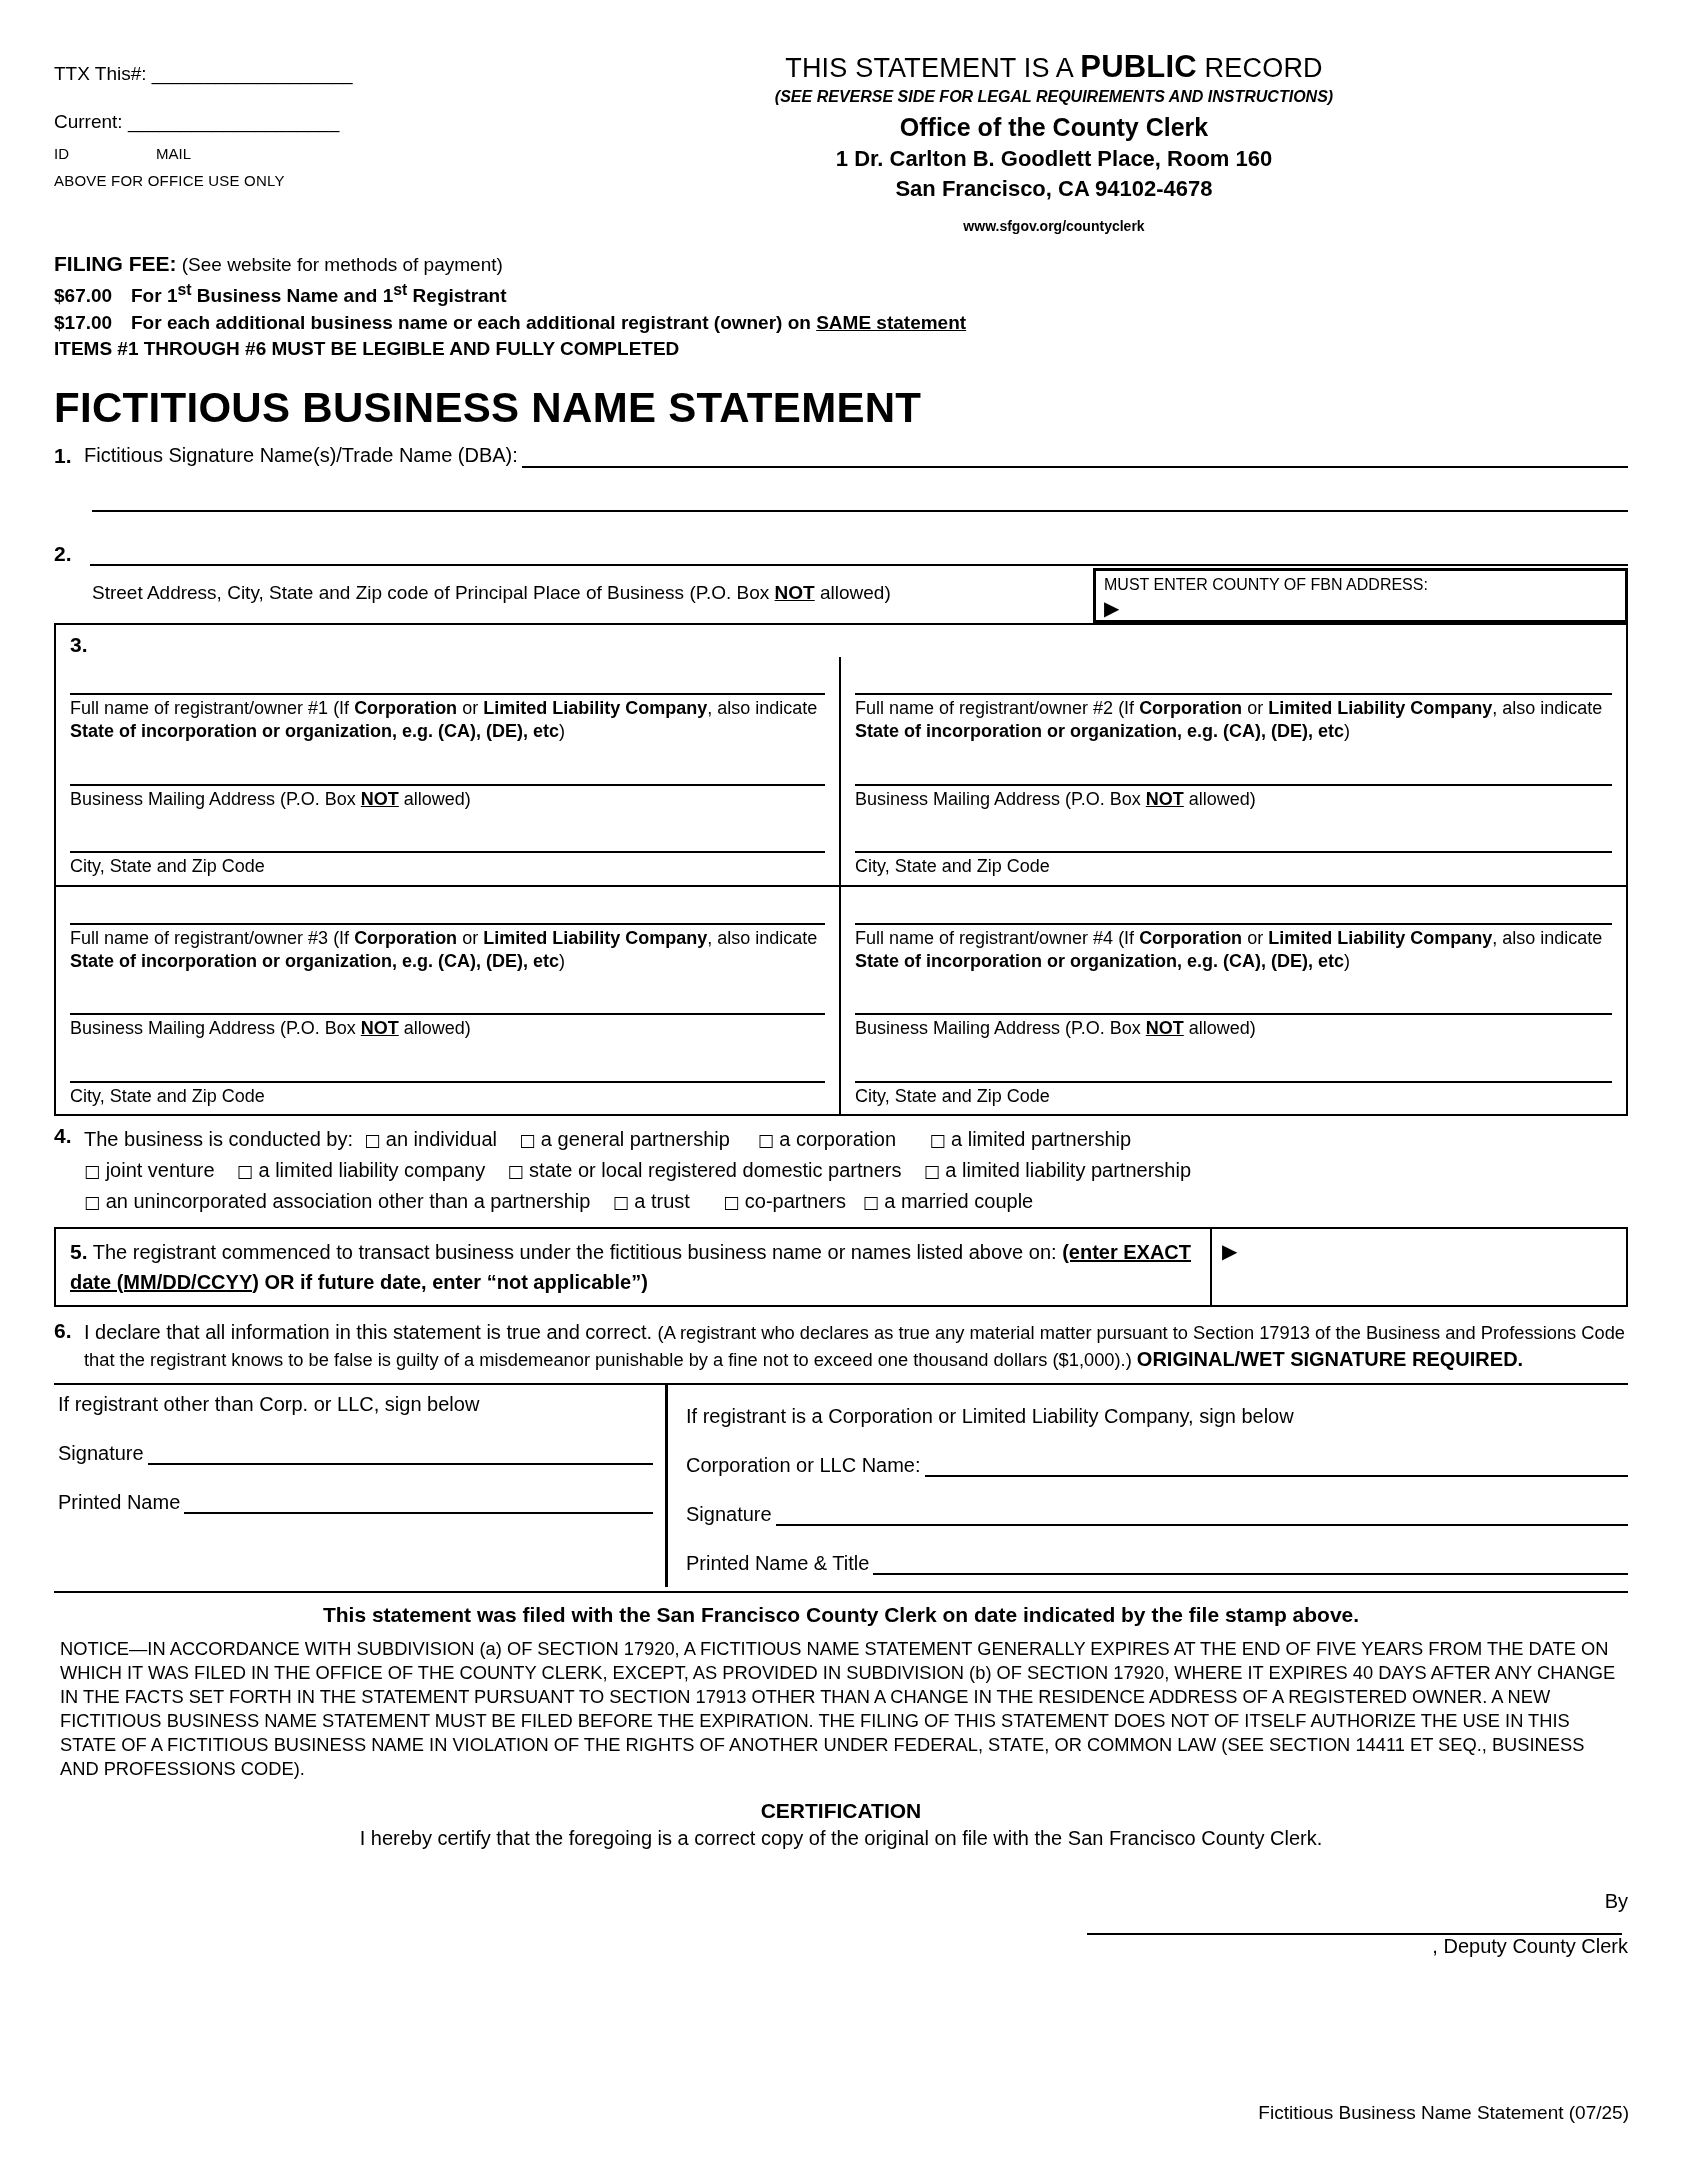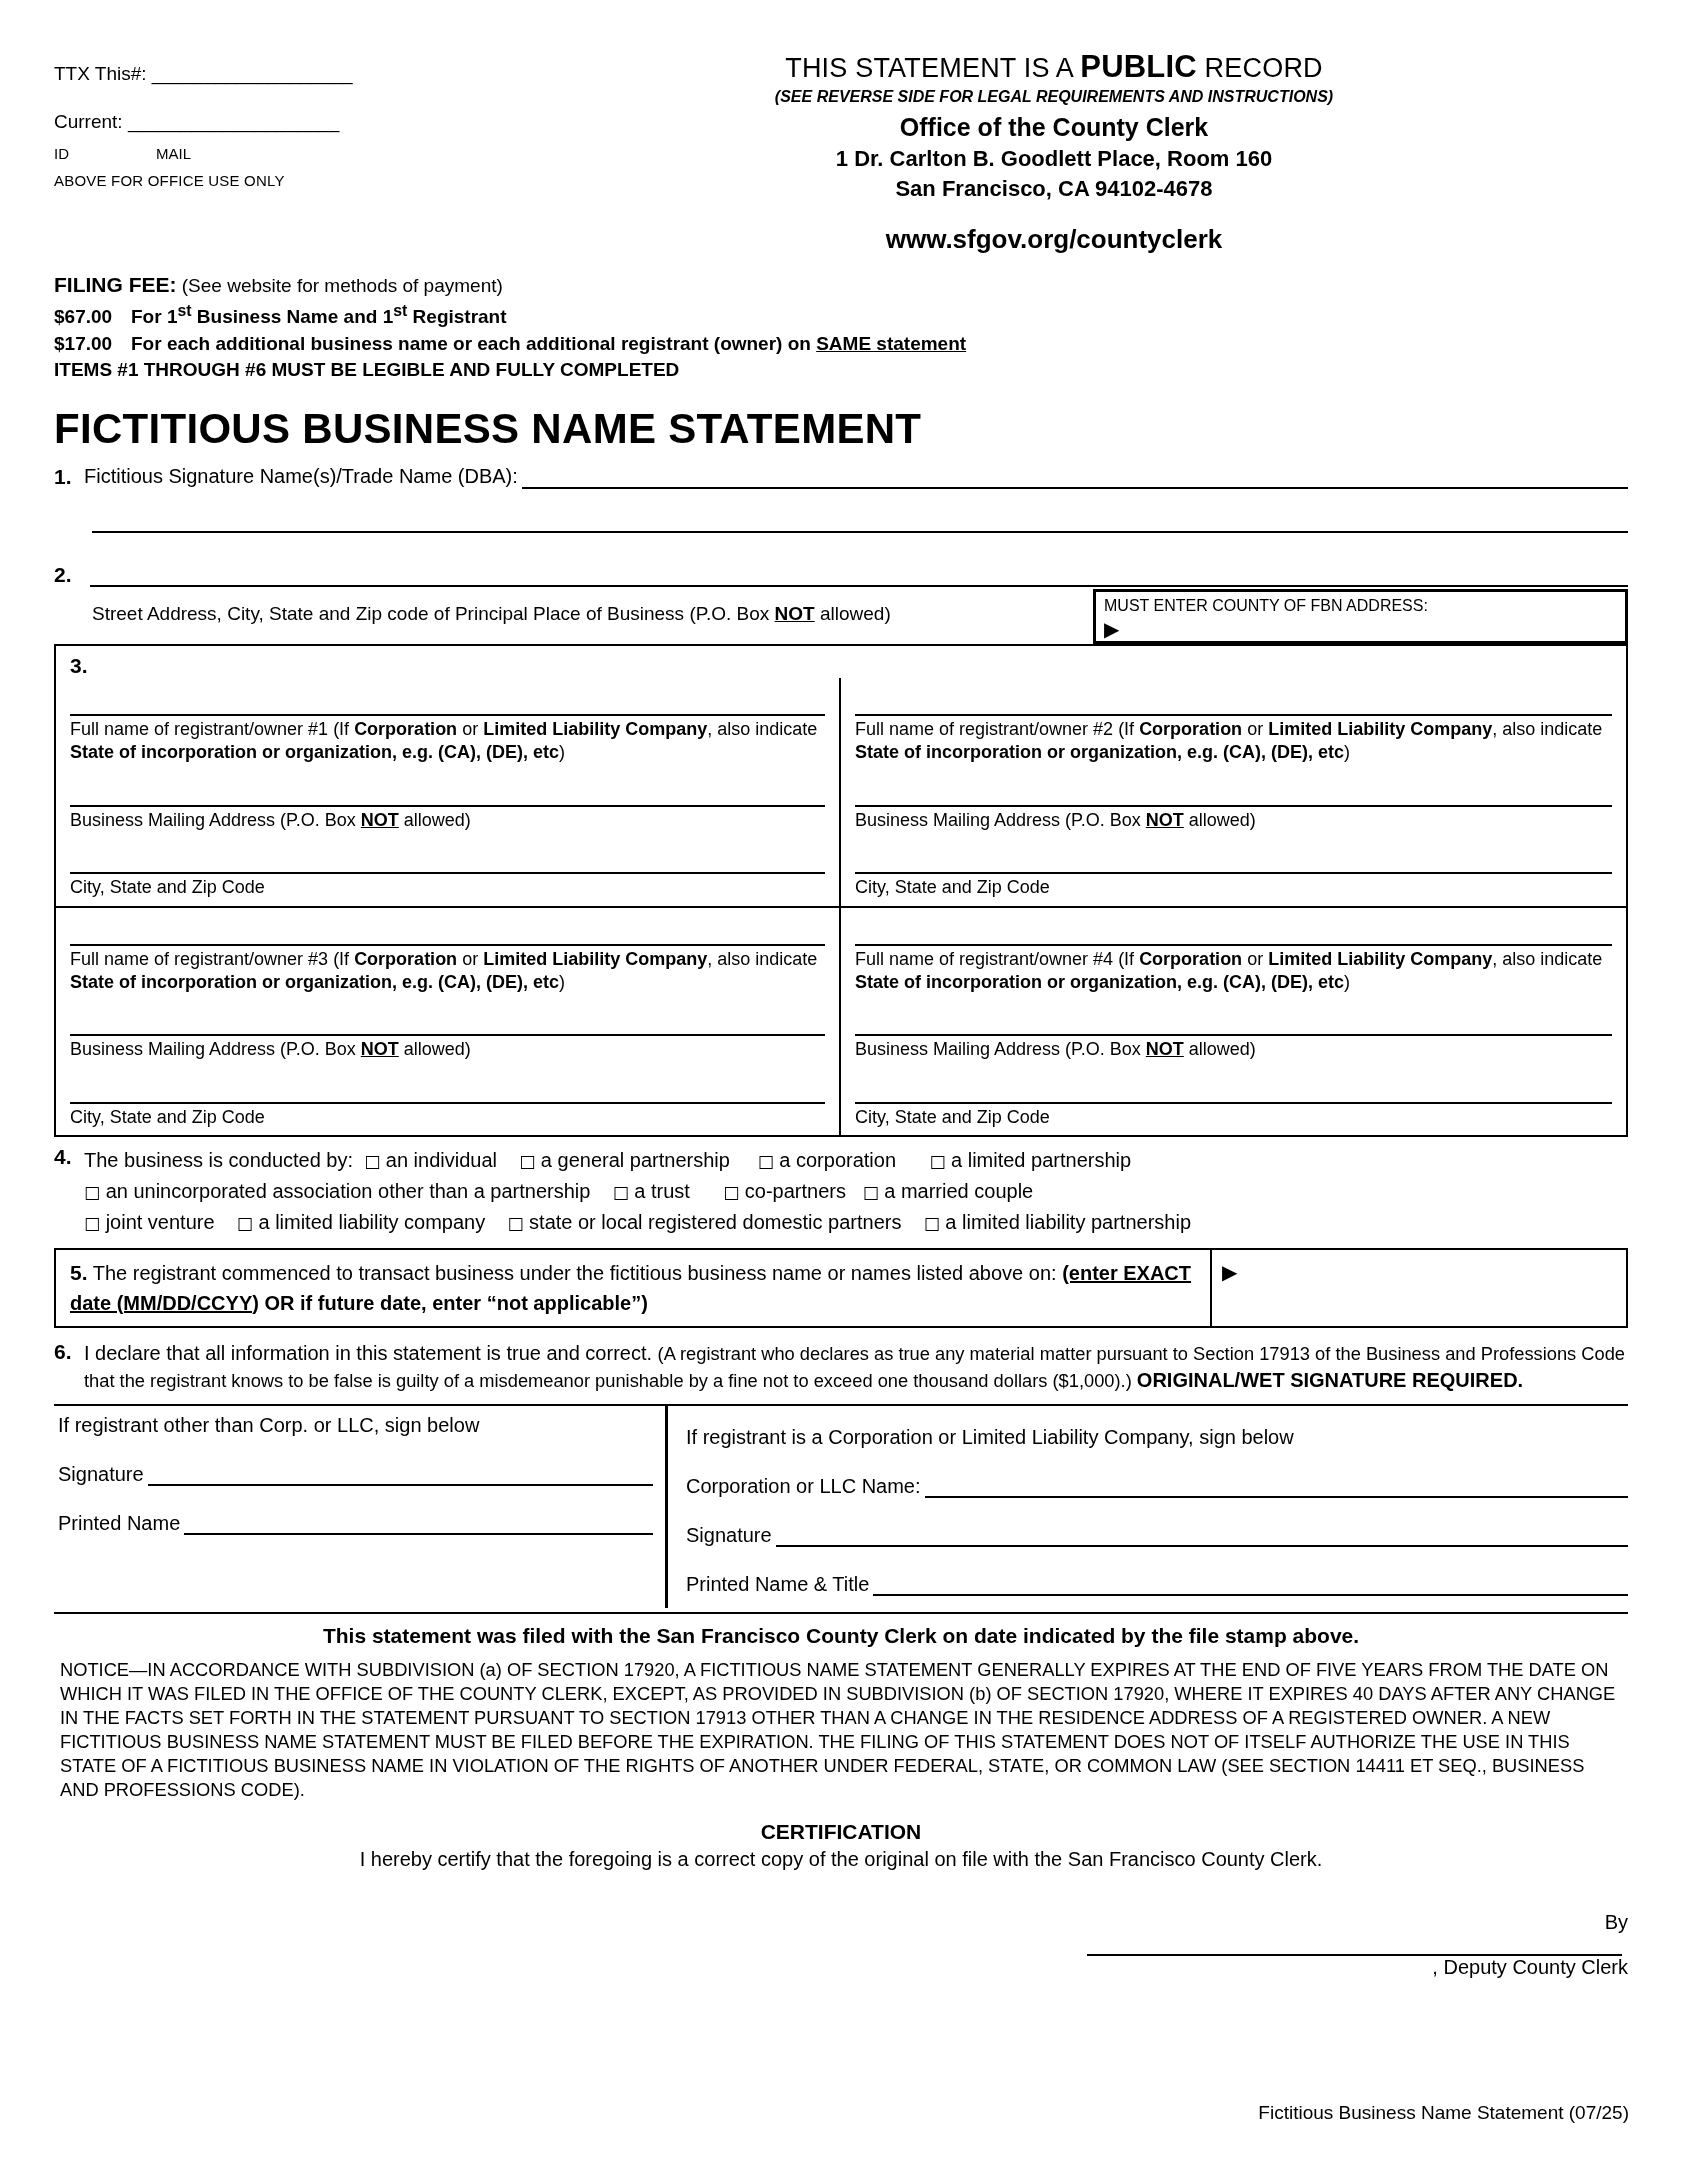--- a/index.html
+++ b/index.html
@@ -78,23 +78,23 @@
     font-size: 25px;
     font-weight: bold;
     margin-top: 7px;
   }
   .addr {
     font-size: 22px;
     font-weight: bold;
     margin-top: 4px;
   }
   .web {
-    font-size: 26px;
-    font-weight: bold;
-    margin-top: 22px;
+    font-size: 14px;
+    font-weight: bold;
+    margin-top: 16px;
   }
 
   
   .fees {
     margin-top: 16px;
     font-size: 19px;
     line-height: 1.38;
   }
   .fees .lbl { font-weight: bold; font-size: 21px; }
   .fees .row { white-space: nowrap; }
@@ -441,30 +441,30 @@
       <span class="num">4.</span>
       <div class="body">
         <div>
           <span>The business is conducted by:</span>&nbsp;
           <span class="opt"><span class="cb">□</span> <span>an individual</span></span>&nbsp;&nbsp;&nbsp;
           <span class="opt"><span class="cb">□</span> <span>a general partnership</span></span>&nbsp;&nbsp;&nbsp;&nbsp;
           <span class="opt"><span class="cb">□</span> <span>a corporation</span></span>&nbsp;&nbsp;&nbsp;&nbsp;&nbsp;
           <span class="opt"><span class="cb">□</span> <span>a limited partnership</span></span>
         </div>
         <div>
+          <span class="opt"><span class="cb">□</span> <span>joint venture</span></span>&nbsp;&nbsp;&nbsp;
+          <span class="opt"><span class="cb">□</span> <span>a limited liability company</span></span>&nbsp;&nbsp;&nbsp;
+          <span class="opt"><span class="cb">□</span> <span>state or local registered domestic partners</span></span>&nbsp;&nbsp;&nbsp;
+          <span class="opt"><span class="cb">□</span> <span>a limited liability partnership</span></span>
+        </div>
+        <div>
           <span class="opt"><span class="cb">□</span> <span>an unincorporated association other than a partnership</span></span>&nbsp;&nbsp;&nbsp;
           <span class="opt"><span class="cb">□</span> <span>a trust</span></span>&nbsp;&nbsp;&nbsp;&nbsp;&nbsp;
           <span class="opt"><span class="cb">□</span> <span>co-partners</span></span>&nbsp;&nbsp;
           <span class="opt"><span class="cb">□</span> <span>a married couple</span></span>
-        </div>
-        <div>
-          <span class="opt"><span class="cb">□</span> <span>joint venture</span></span>&nbsp;&nbsp;&nbsp;
-          <span class="opt"><span class="cb">□</span> <span>a limited liability company</span></span>&nbsp;&nbsp;&nbsp;
-          <span class="opt"><span class="cb">□</span> <span>state or local registered domestic partners</span></span>&nbsp;&nbsp;&nbsp;
-          <span class="opt"><span class="cb">□</span> <span>a limited liability partnership</span></span>
         </div>
       </div>
     </div>
 
     <div class="item5">
       <div class="txt">
         <span class="num">5.</span>
         <span>The registrant commenced to transact business under the fictitious business name or names listed above on: </span><span class="b u">(enter EXACT date (MM/DD/CCYY)</span><span class="b"> OR if future date, enter “not applicable”)</span>
       </div>
       <div class="datebox">

